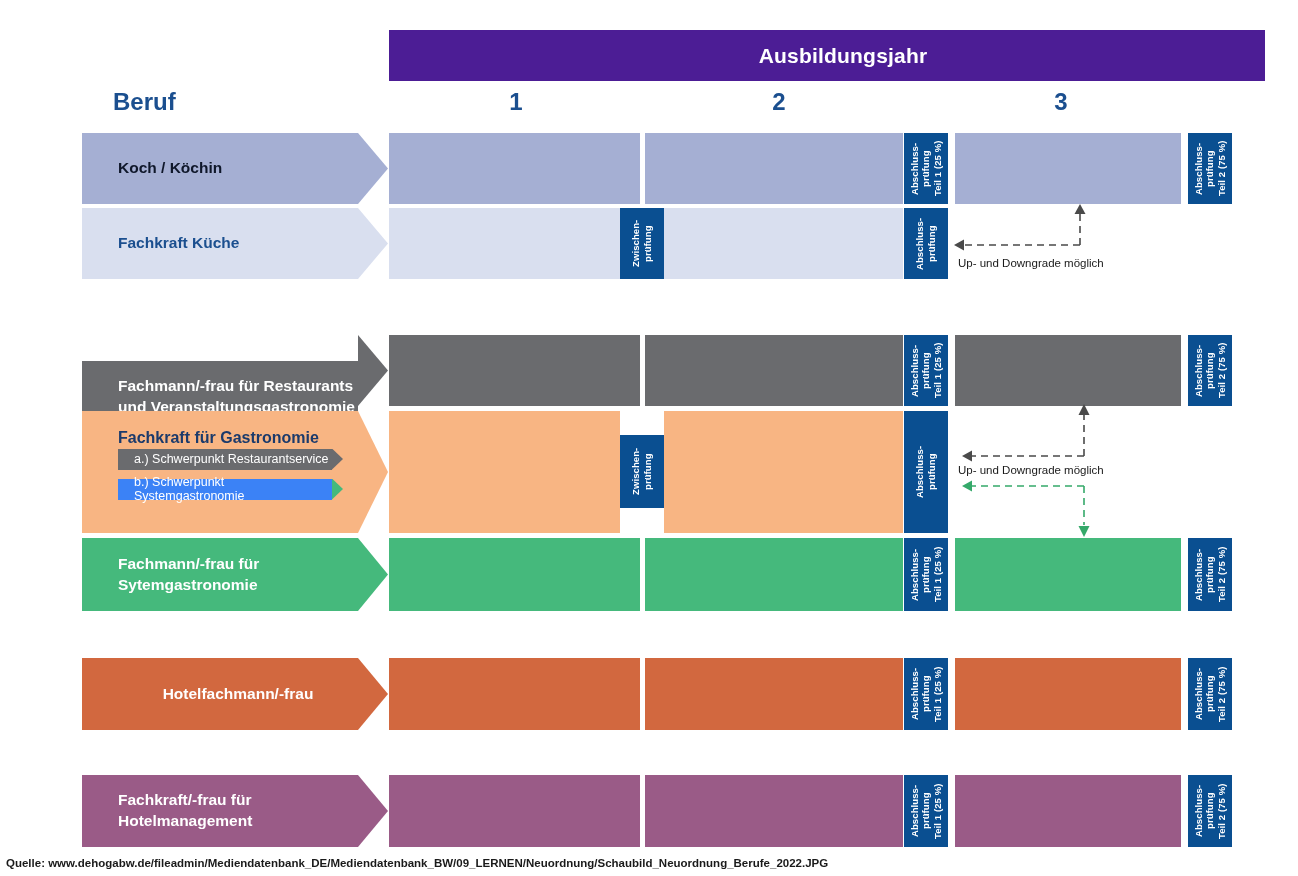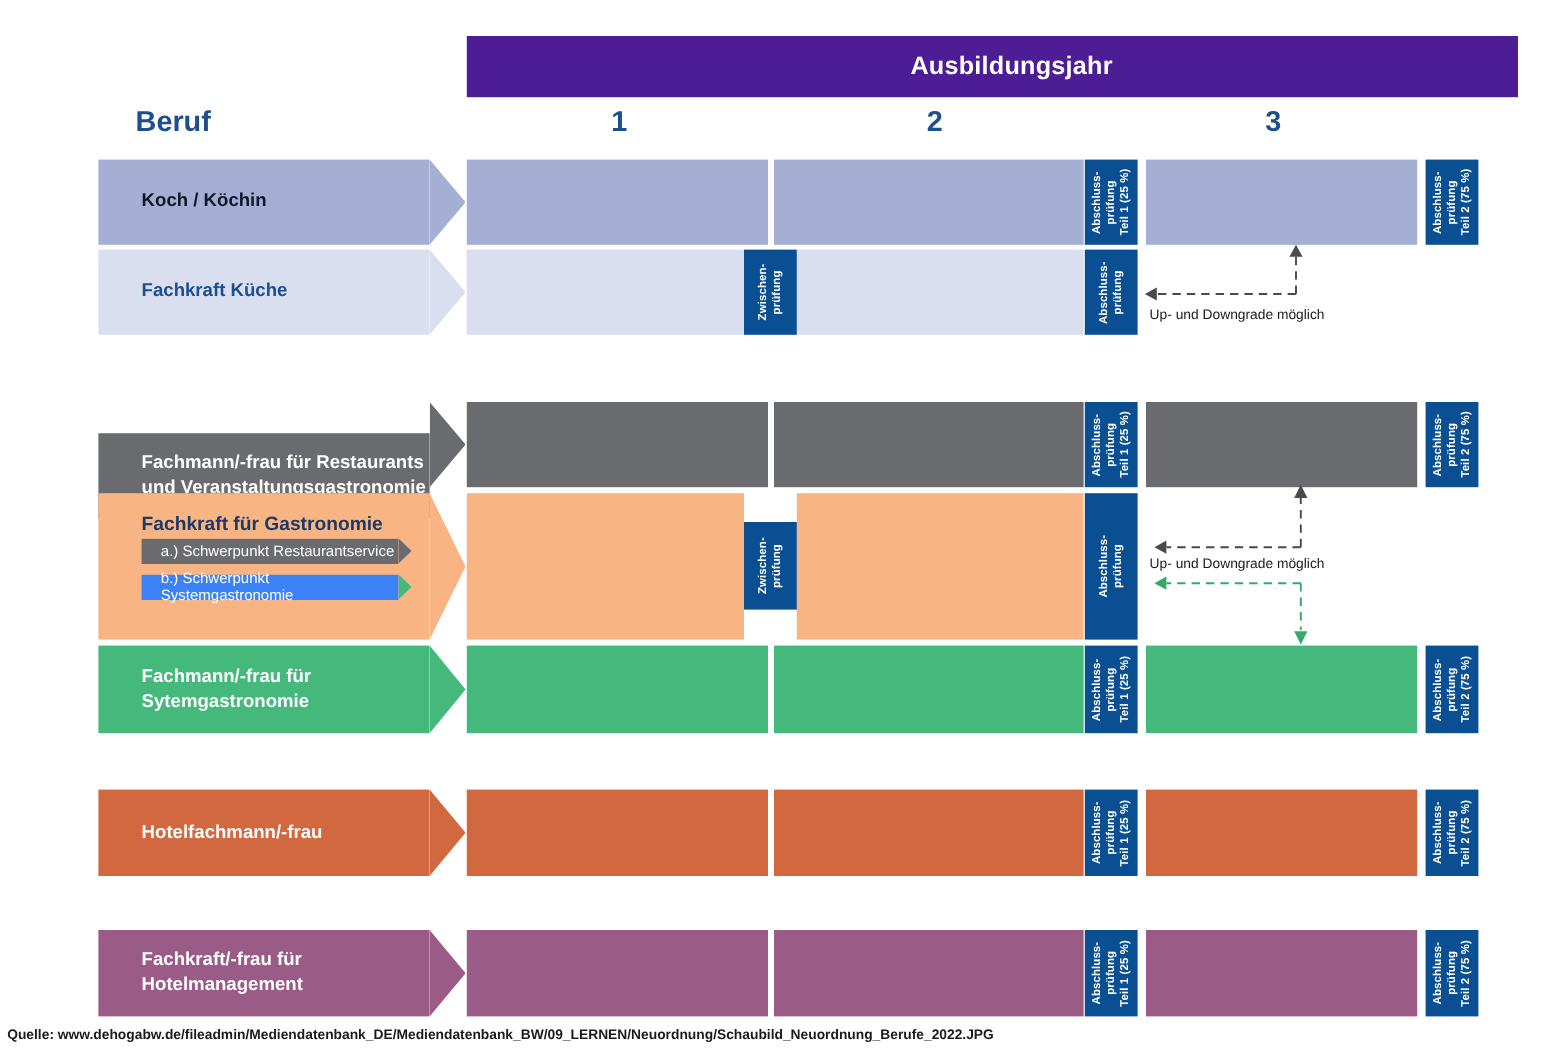--- a/index.html
+++ b/index.html
@@ -178,21 +178,21 @@
   <div class="seg b" style="top:538px;height:73px;background:#45b97c;"></div>
   <div class="seg c" style="top:538px;height:73px;background:#45b97c;"></div>
   <div class="exam t1" style="top:538px;height:73px;">Abschluss-
 prüfung
 Teil 1 (25 %)</div>
   <div class="exam t2" style="top:538px;height:73px;">Abschluss-
 prüfung
 Teil 2 (75 %)</div>
 
   <div class="label-block" style="top:658px;height:72px;background:#d2683f;">
-    <div class="title" style="color:#ffffff;">Hotelfachmann/-frau</div>
+    <div class="title" style="color:#ffffff;text-align:center;">Hotelfachmann/-frau</div>
   </div>
   <div class="chev" style="top:658px;height:72px;background:#d2683f;"></div>
   <div class="seg a" style="top:658px;height:72px;background:#d2683f;"></div>
   <div class="seg b" style="top:658px;height:72px;background:#d2683f;"></div>
   <div class="seg c" style="top:658px;height:72px;background:#d2683f;"></div>
   <div class="exam t1" style="top:658px;height:72px;">Abschluss-
 prüfung
 Teil 1 (25 %)</div>
   <div class="exam t2" style="top:658px;height:72px;">Abschluss-
 prüfung

